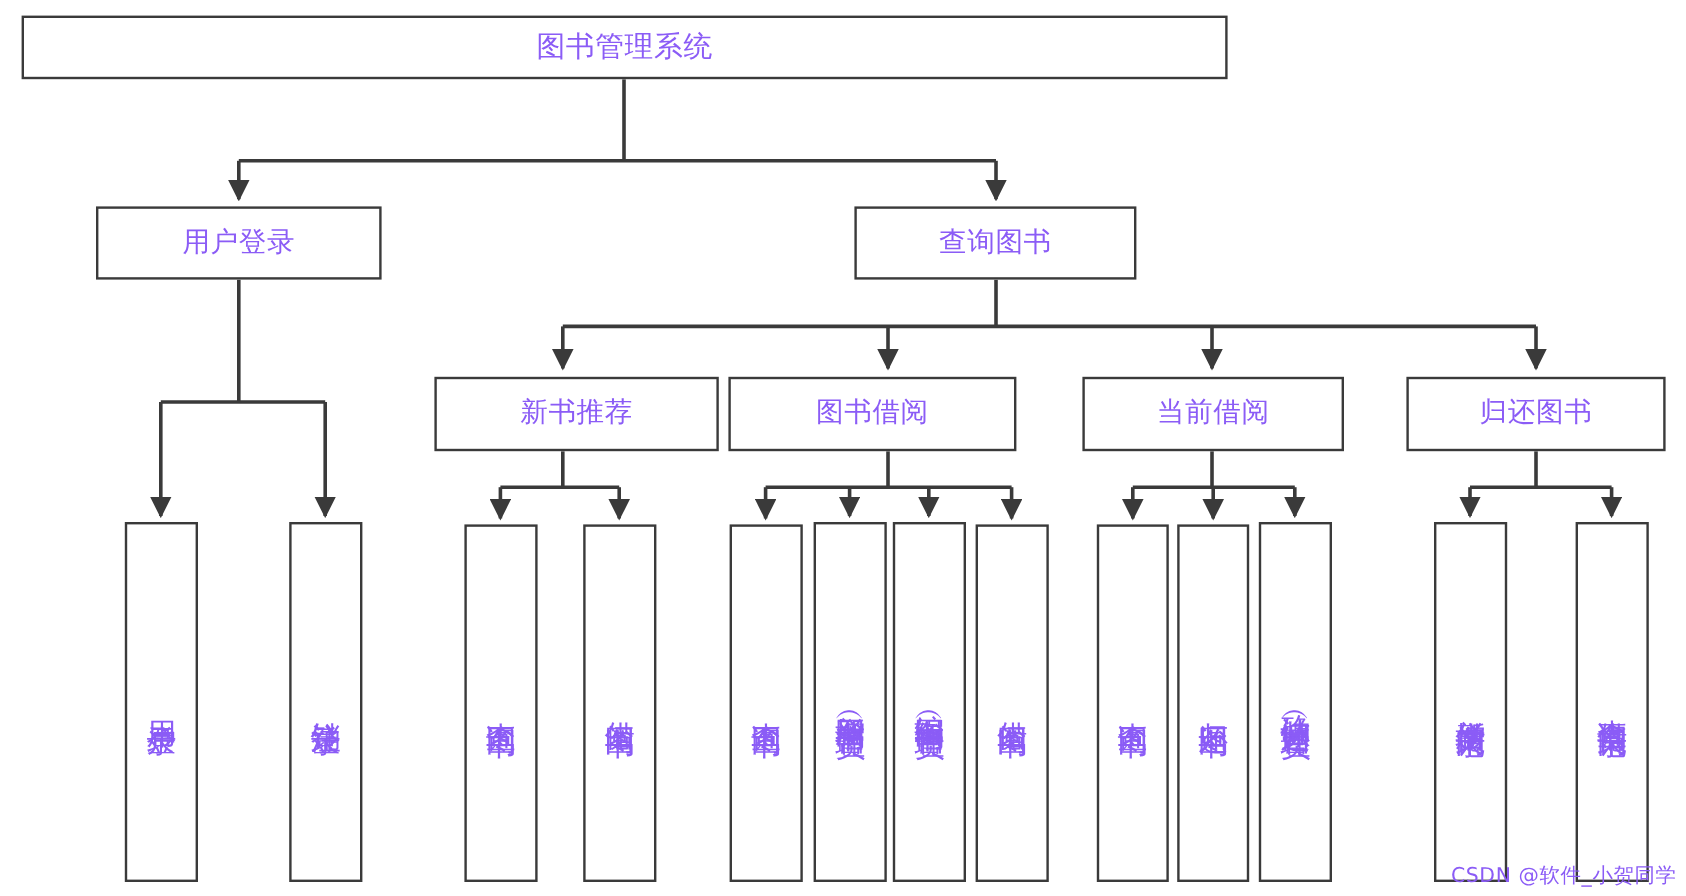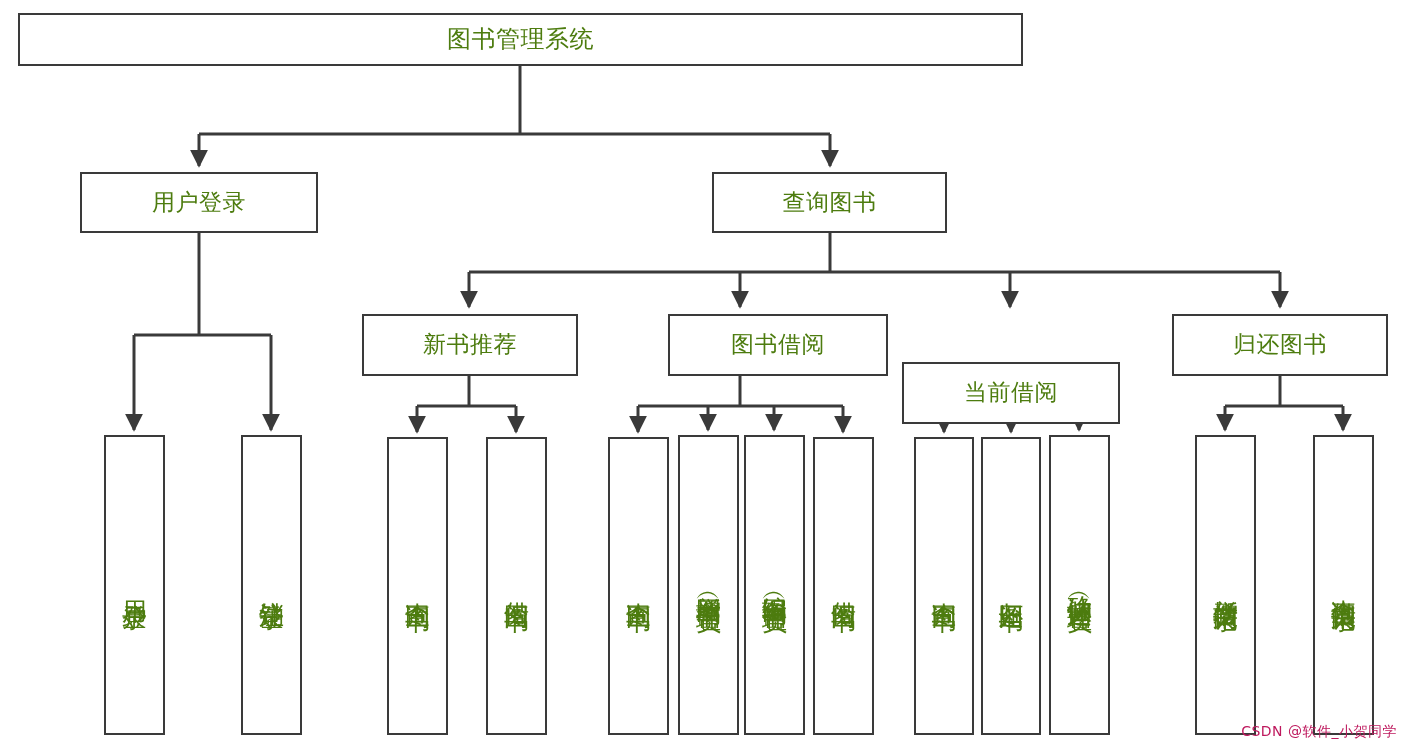--- a/index.html
+++ b/index.html
@@ -25,21 +25,21 @@
     height: 747px;
   }
   .node {
     position: absolute;
     box-sizing: border-box;
     background: #ffffff;
     border: 2.5px solid #3a3a3a;
     display: flex;
     align-items: center;
     justify-content: center;
-    color: #4d7c0f;
+    color: #8b5cf6;
   }
   .node-h {
     font-size: 23px;
     letter-spacing: 0.5px;
     line-height: 1.1;
   }
   .node-root {
     font-size: 24px;
   }
   .node-v {
@@ -52,22 +52,22 @@
     padding: 6px 0;
   }
   .leaf {
     align-items: center;
     justify-content: center;
   }
   .watermark {
     position: absolute;
     right: 8px;
     bottom: 6px;
-    font-size: 14px;
-    color: #be185d;
+    font-size: 17px;
+    color: #8b5cf6;
     letter-spacing: 0.5px;
     white-space: nowrap;
     user-select: none;
   }
 </style>
 </head>
 <body>
 
 <div id="canvas">
 
@@ -119,23 +119,23 @@
       <path d="M 1225 406 L 1225 430" marker-end="url(#arrow)"></path>
       <path d="M 1343 406 L 1343 430" marker-end="url(#arrow)"></path>
     </g>
   </svg>
 
   <div class="node node-h node-root" style="left:18px; top:13px; width:1005px; height:53px;">图书管理系统</div>
 
   <div class="node node-h" style="left:80px; top:172px; width:238px; height:61px;">用户登录</div>
   <div class="node node-h" style="left:712px; top:172px; width:235px; height:61px;">查询图书</div>
 
-  <div class="node node-h" style="left:362px; top:314px; width:216px; height:62px;">新书推荐</div>
-  <div class="node node-h" style="left:668px; top:314px; width:220px; height:62px;">图书借阅</div>
-  <div class="node node-h" style="left:902px; top:314px; width:218px; height:62px;margin-top:48px;">当前借阅</div>
+  <div class="node node-h" style="left:362px; top:314px; width:237px; height:62px;">新书推荐</div>
+  <div class="node node-h" style="left:607px; top:314px; width:240px; height:62px;">图书借阅</div>
+  <div class="node node-h" style="left:902px; top:314px; width:218px; height:62px;">当前借阅</div>
   <div class="node node-h" style="left:1172px; top:314px; width:216px; height:62px;">归还图书</div>
 
   <div class="node node-v leaf" style="left:104px; top:435px; width:61px; height:300px;">用户登录</div>
   <div class="node node-v leaf" style="left:241px; top:435px; width:61px; height:300px;">注销登录</div>
 
   <div class="node node-v leaf" style="left:387px; top:437px; width:61px; height:298px;">查询图书</div>
   <div class="node node-v leaf" style="left:486px; top:437px; width:61px; height:298px;">借阅图书</div>
 
   <div class="node node-v leaf" style="left:608px; top:437px; width:61px; height:298px;">查询图书</div>
   <div class="node node-v leaf" style="left:678px; top:435px; width:61px; height:300px;">新增图书（管理员）</div>

